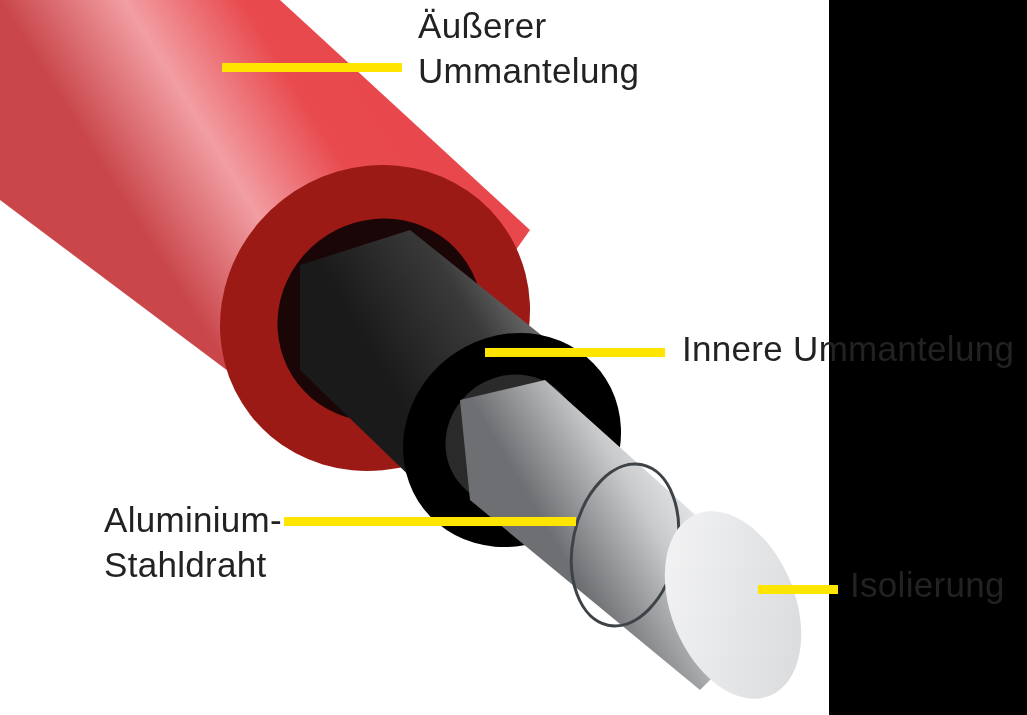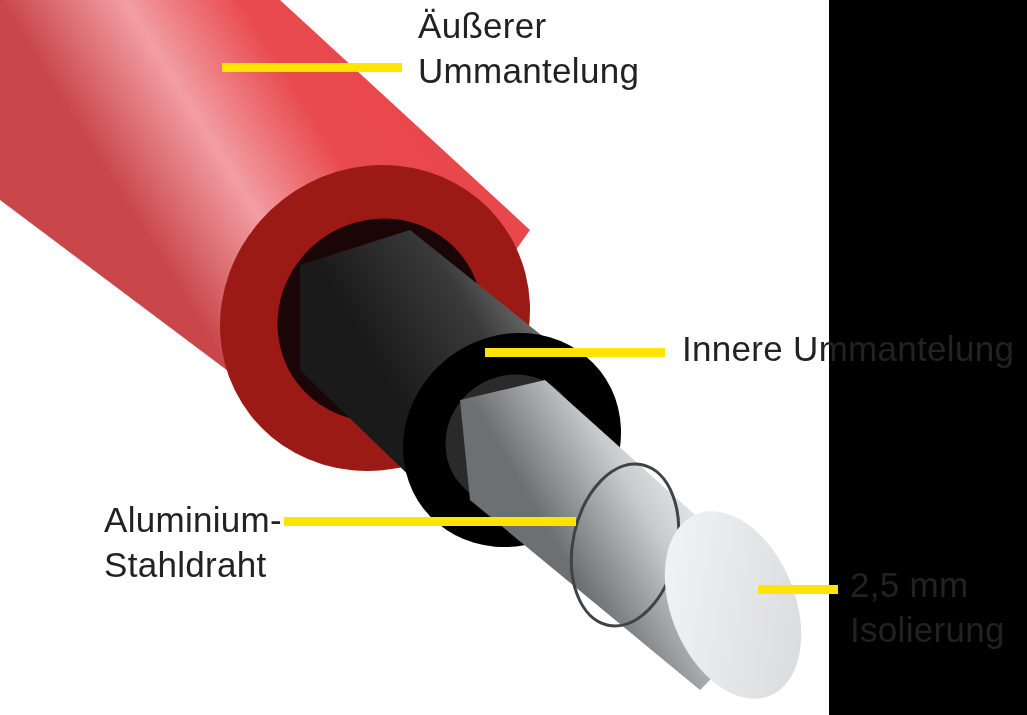--- a/index.html
+++ b/index.html
@@ -86,16 +86,15 @@
   <div class="label" style="left:682px; top:326px;">
     <span class="line">Innere Ummantelung</span>
   </div>
 
   <div class="label" style="left:78px; top:497px;margin-left:26px;">
     <span class="line">Aluminium-</span>
     <span class="line">Stahldraht</span>
   </div>
 
   <div class="label" style="left:850px; top:562px;">
-    <span class="line">2,5 mm</span>
     <span class="line">Isolierung</span>
   </div>
 </div>
 
 </body></html>

